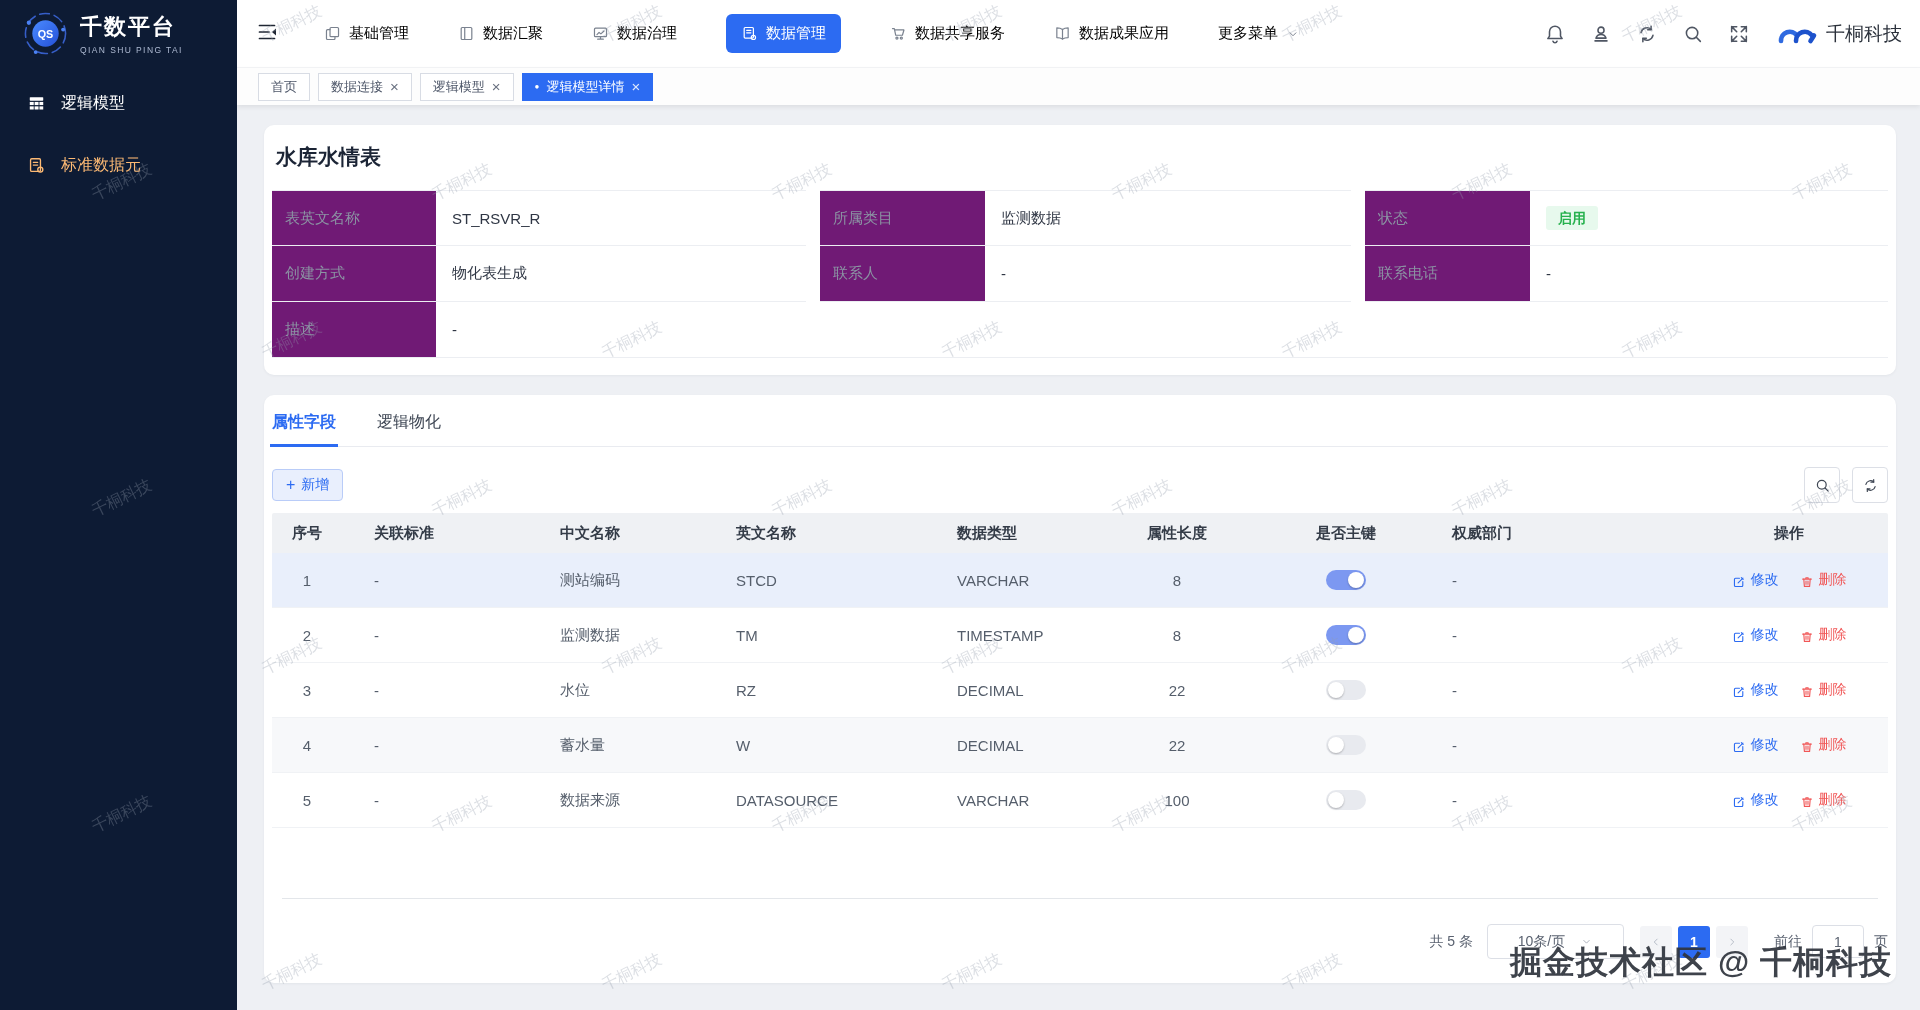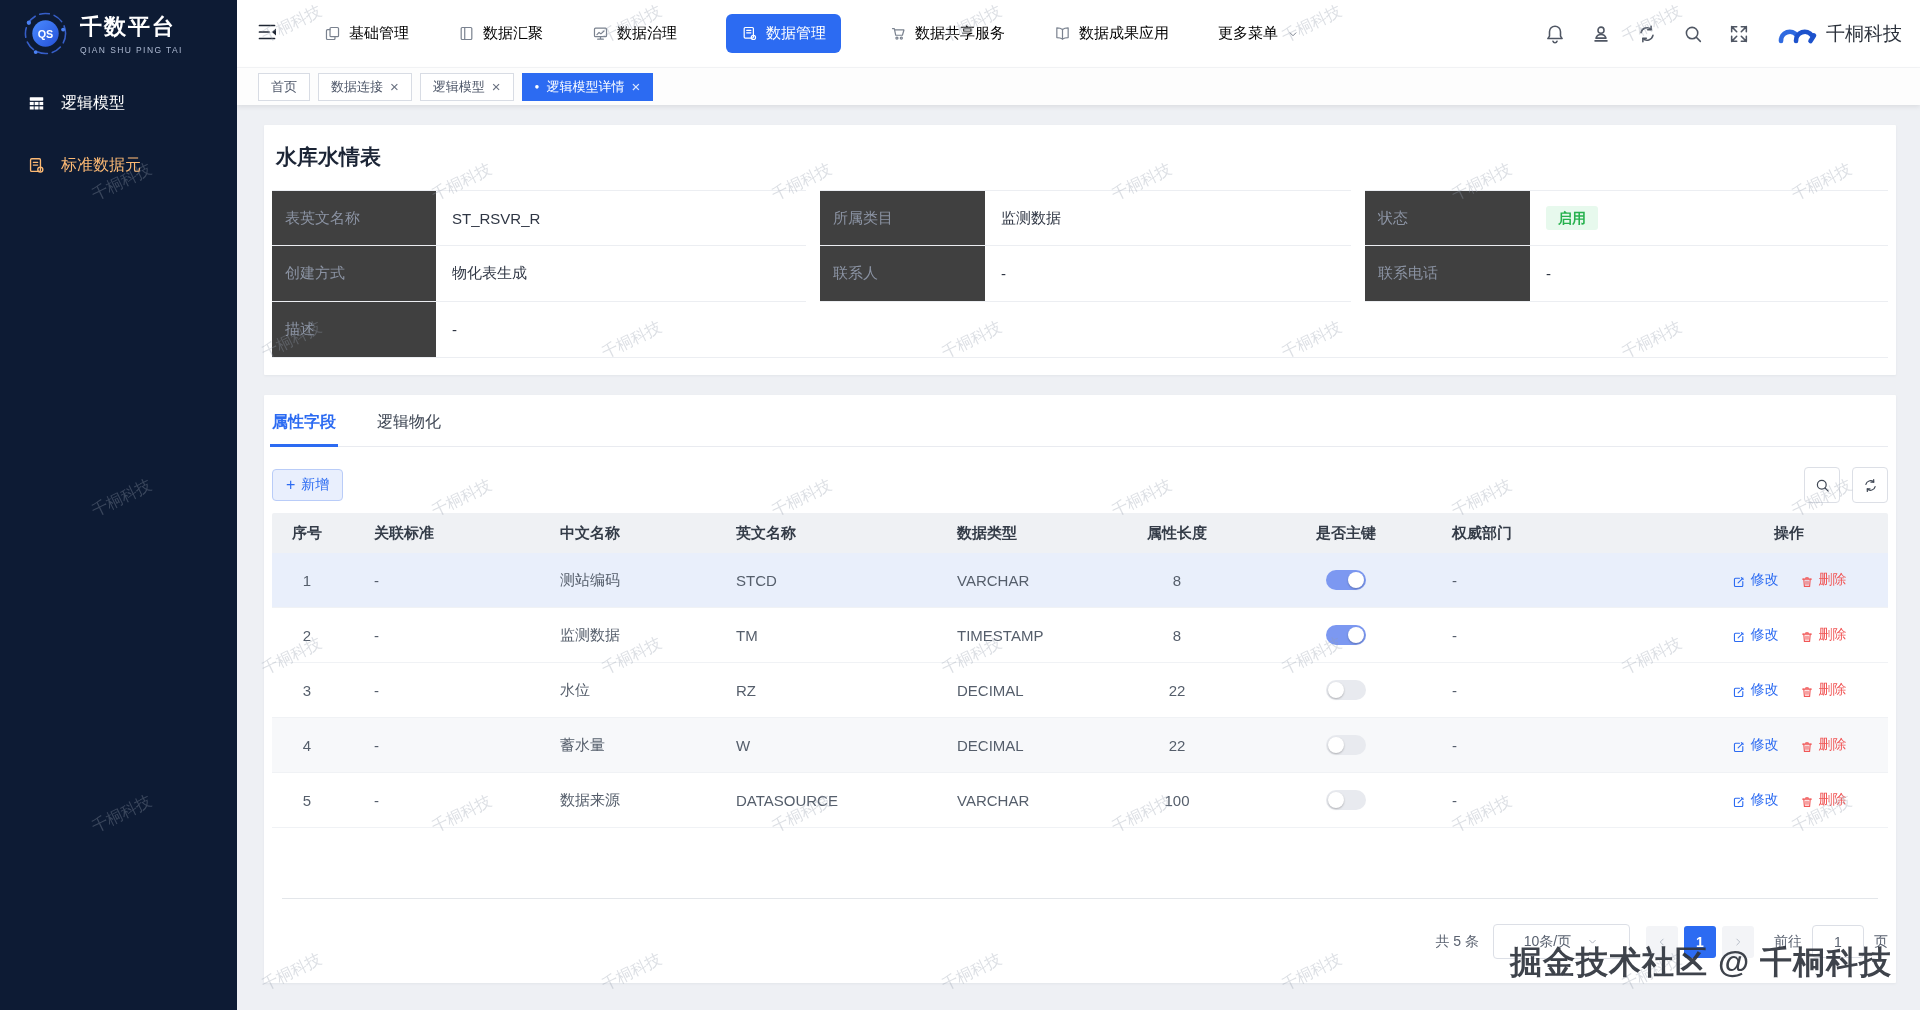--- a/index.html
+++ b/index.html
@@ -54,27 +54,27 @@
     box-shadow:0 2px 5px rgba(0,0,0,.08)}
   .tab{display:flex;align-items:center;gap:7px;height:28px;padding:0 12px;border:1px solid #d8dce4;
     background:#fff;color:#4e5769;font-size:13px;cursor:pointer;white-space:nowrap}
   .tab.active{background:var(--primary);border-color:var(--primary);color:#fff}
   .tab .dot{font-size:8px;line-height:1}
   .tab .close{font-size:15px;opacity:.85;line-height:1}
 
   
   .content{position:absolute;left:237px;top:105px;right:0;bottom:0;background:var(--page-bg);
     padding:20px 24px 0 27px}
-  .card{background:#fff;border-radius:1px;box-shadow:0 1px 3px rgba(15,30,60,.05)}
+  .card{background:#fff;border-radius:10px;box-shadow:0 1px 3px rgba(15,30,60,.05)}
   .card-info{height:250px;padding:16px 8px 0}
   .info-title{font-size:21px;font-weight:700;color:#1b2435;margin:2px 0 19px 4px}
   .desc{display:grid;grid-template-columns:164px 370px 14px 165px 366px 14px 165px 1fr}
   .desc>div{height:56px;display:flex;align-items:center;font-size:15px;border-bottom:1px solid #eceef2}
   .desc .bt{border-top:1px solid #eceef2}
-  .desc .dl{background:#404040;color:#8b93a3;padding-left:13px}
+  .desc .dl{background:#701a75;color:#8b93a3;padding-left:13px}
   .desc .dv{color:#2f3644;padding-left:16px}
   .desc .gap{border:none}
   .desc .span-rest{grid-column:2/-1}
   .badge{background:var(--success-bg);color:var(--success);font-size:14px;font-weight:600;
     padding:5px 12px;border-radius:3px;line-height:1}
 
   .card-table{margin-top:20px;height:588px;padding:0 8px;position:relative}
   .ptabs{display:flex;gap:41px;padding-top:17px;border-bottom:1px solid #e9ebf0}
   .ptab{position:relative;font-size:16px;color:#3c4452;padding-bottom:13px;cursor:pointer}
   .ptab.active{color:var(--primary);font-weight:700}
@@ -119,21 +119,21 @@
     font-size:14px;color:#5a6270}
   .psel{width:137px;height:35px;border:1px solid #dcdfe6;border-radius:4px;display:flex;align-items:center;
     justify-content:center;gap:15px;cursor:pointer;background:#fff}
   .psel svg{width:13px;height:13px;color:#a8adb8}
   .pager{display:flex;gap:6px;align-items:center;margin-left:2px}
   .pbtn{width:32px;height:32px;border-radius:3px;background:#f3f4f7;border:none;display:flex;
     align-items:center;justify-content:center;color:#b6bcc7;cursor:pointer}
   .pbtn svg{width:14px;height:14px}
   .pcur{width:32px;height:32px;border-radius:3px;background:var(--primary);color:#fff;font-weight:700;
     display:flex;align-items:center;justify-content:center;cursor:pointer;font-size:14px}
-  .goto{display:flex;align-items:center;gap:10px;margin-left:6px}
+  .goto{display:flex;align-items:center;gap:10px;margin-left:12px}
   .goto-input{width:52px;height:33px;border:1px solid #dcdfe6;border-radius:4px;text-align:center;
     font-size:14px;color:#5a6270;outline:none;background:#fff}
 </style>
 </head>
 <body>
 
 <div class="app">
 
   <aside class="sidebar">
     <div class="brand">

